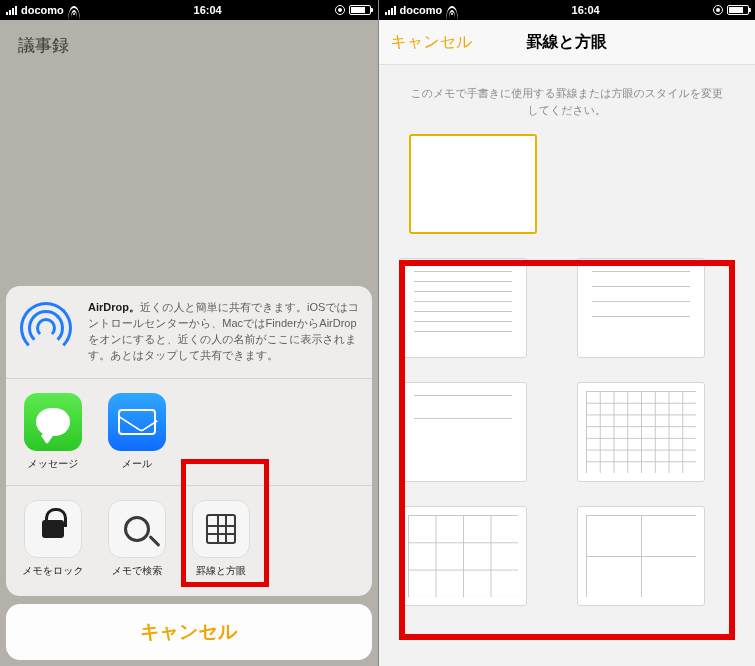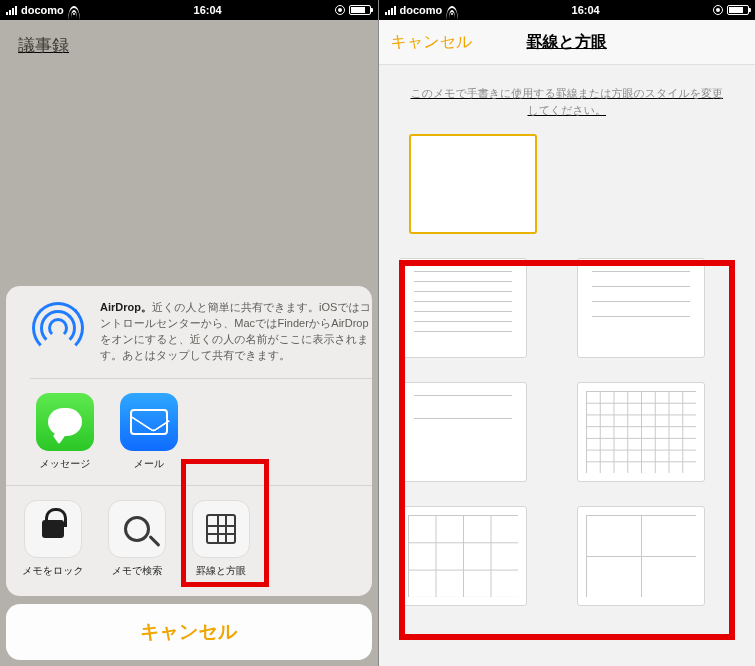--- a/index.html
+++ b/index.html
@@ -2,21 +2,21 @@
 <html><head>
 <meta charset="utf-8">
 <style>
   * { box-sizing: border-box; margin:0; padding:0; }
   body {
     width:755px; height:666px;
     font-family: -apple-system, "Hiragino Sans", sans-serif;
     display:flex;
     background:#f0f0f0;
   }
-  .phone { width:50%; height:100%; position:relative; overflow:hidden;text-decoration:underline;}
+  .phone { width:50%; height:100%; position:relative; overflow:hidden;}
   .phone.left { background:#b3b1a9; }
   .phone.right { background:#f2f2f2; border-left:1px solid #888;}
   
   .status {
     height:20px; background:#000; color:#fff;
     display:flex; align-items:center; justify-content:space-between;
     font-size:11px; font-weight:600; padding:0 6px;
   }
   .status .grp{display:flex; align-items:center; gap:4px;}
   .sigbars{display:flex; align-items:flex-end; gap:1px;}
@@ -51,29 +51,29 @@
   .share-ic{width:18px;height:22px;position:relative;}
   .share-ic .box{position:absolute;left:0;bottom:0;width:18px;height:14px;border:1.5px solid #6e6a62;border-top:none;}
   .share-ic .boxt{position:absolute;left:0;top:8px;width:6px;height:1.5px;background:#6e6a62;}
   .share-ic .boxt2{position:absolute;right:0;top:8px;width:6px;height:1.5px;background:#6e6a62;}
   .share-ic .arr{position:absolute;left:8px;top:0;width:1.5px;height:13px;background:#6e6a62;}
   .share-ic .arrh{position:absolute;left:5px;top:0;width:7px;height:7px;border-left:1.5px solid #6e6a62;border-top:1.5px solid #6e6a62;transform:rotate(45deg);}
   .notebg{padding:14px 18px;color:#3a372f;font-size:17px;}
   
   .sheet{position:absolute;left:6px;right:6px;bottom:6px;}
   .panel{background:#eeedec;border-radius:14px;overflow:hidden;}
-  .airdrop{display:flex;padding:14px 0;gap:14px;border-bottom:1px solid #d5d4d2;margin-left:24px;}
+  .airdrop{display:flex;padding:14px 12px;gap:14px;border-bottom:1px solid #d5d4d2;}
   .ad-ic{width:56px;height:56px;flex:0 0 56px;border-radius:50%;position:relative;}
   .ad-ic .r1,.ad-ic .r2,.ad-ic .r3{position:absolute;border:3px solid #1f7cff;border-bottom-color:transparent;border-radius:50%;}
   .ad-ic .r1{left:2px;top:2px;width:52px;height:52px;}
   .ad-ic .r2{left:10px;top:10px;width:36px;height:36px;}
   .ad-ic .r3{left:18px;top:18px;width:20px;height:20px;}
   .ad-txt{font-size:11px;color:#5e5c58;line-height:1.45;}
   .ad-txt b{color:#1c1c1c;}
-  .approw{display:flex;gap:26px;padding:14px 30px;border-bottom:1px solid #d5d4d2;}
+  .approw{display:flex;gap:26px;padding:14px 18px;border-bottom:1px solid #d5d4d2;}
   .app{width:58px;display:flex;flex-direction:column;align-items:center;gap:6px;}
   .app .ico{width:58px;height:58px;border-radius:13px;display:flex;align-items:center;justify-content:center;position:relative;}
   .app .lbl{font-size:10px;color:#1c1c1c;text-align:center;white-space:nowrap;}
   .msg{background:linear-gradient(#5de94f,#2bc726);}
   .bubble{width:34px;height:28px;background:#fff;border-radius:50%/55%;position:relative;}
   .bubble::after{content:"";position:absolute;left:6px;bottom:-5px;width:10px;height:10px;background:#fff;transform:rotate(45deg)skew(10deg,10deg);border-radius:0 0 2px 0;}
   .mail{background:linear-gradient(#2fa7ff,#0f6cff);}
   .env{width:38px;height:26px;border:2.5px solid #fff;border-radius:4px;position:relative;}
   .env::before{content:"";position:absolute;left:4px;top:-2px;width:26px;height:18px;border-right:2.5px solid #fff;border-bottom:2.5px solid #fff;transform:rotate(45deg)skew(-12deg,-12deg);border-radius:0 0 4px 0;}
   .more{background:#eaeaea;border:1px solid #ddd;}

